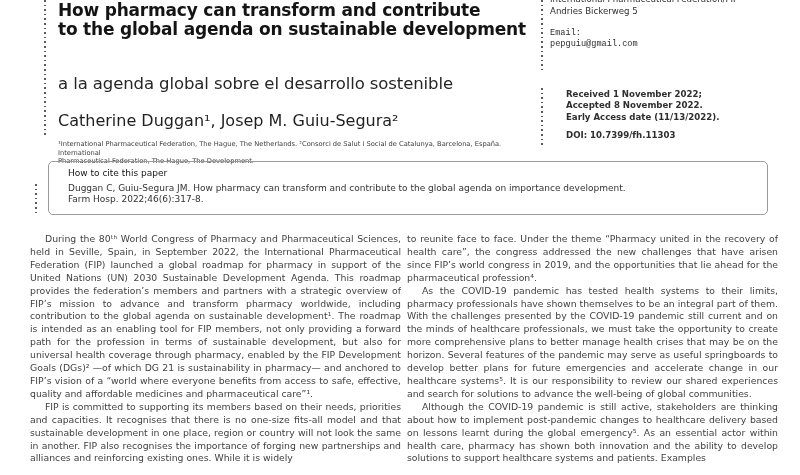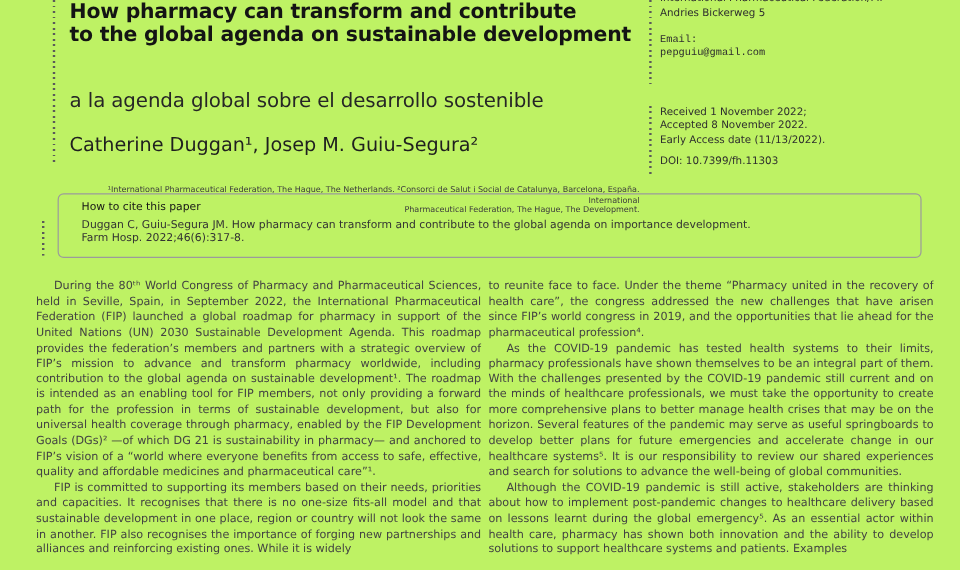--- a/index.html
+++ b/index.html
@@ -1,42 +1,42 @@
 <!DOCTYPE html>
 <html><head>
 <meta charset="utf-8">
 <style>
   html,body{margin:0;padding:0;background:#e8e8e8;}
   .page{
-    position:relative;width:800px;height:475px;background:#bef264;
+    position:relative;width:800px;height:475px;background:#ffffff;
     overflow:hidden;font-family:"DejaVu Sans",sans-serif;color:#333;
   }
   
   .dotline{
     position:absolute;width:2px;
     background-image:repeating-linear-gradient(to bottom,#5a5a5a 0 1.6px,transparent 1.6px 4.6px);
   }
   .dot-title{left:44px;top:0;height:137px;}
   .dot-corr-1{left:541px;top:0;height:70px;}
   .dot-corr-2{left:541px;top:88px;height:57px;}
   .dot-cite{left:35px;top:184px;height:29px;}
 
   
   .title-block{position:absolute;left:58px;top:1px;width:480px;}
   .title-en{font-size:17px;font-weight:bold;line-height:19px;color:#141414;letter-spacing:-0.2px;}
   .title-es{font-size:16.5px;font-weight:normal;line-height:20px;color:#262626;margin-top:15px;letter-spacing:-0.1px;}
   .authors{font-size:16px;color:#1f1f1f;margin-top:17px;}
-  .affils{font-size:6.7px;line-height:8.6px;color:#3c3c3c;margin-top:24px;width:475px;text-align:right;}
+  .affils{font-size:6.7px;line-height:8.6px;color:#3c3c3c;margin-top:10px;width:475px;}
 
   
   .corr{position:absolute;left:550px;top:0;width:245px;height:150px;overflow:hidden;font-size:8.6px;line-height:11.3px;color:#2e2e2e;}
   .corr .clipped{position:absolute;top:-6px;left:0;white-space:nowrap;}
   .corr .addr{position:absolute;top:6px;left:0;}
   .corr .email{position:absolute;top:28px;left:0;font-family:Liberation Mono, monospace;}
-  .corr .dates{position:absolute;top:89px;left:0;}
+  .corr .dates{position:absolute;top:89px;left:16px;font-weight:bold;}
   .corr .doi{margin-top:7px;}
 
   
   .citebox{
     position:absolute;left:48px;top:161px;width:720px;height:54px;
     border:1.5px solid #9b9b9b;border-radius:5px;box-sizing:border-box;
     padding:6px 0 0 19px;
   }
   .citebox .cb-title{font-size:9px;font-weight:normal;color:#161616;}
   .citebox .cb-text{font-size:9px;line-height:11.4px;color:#333;margin-top:5px;}

